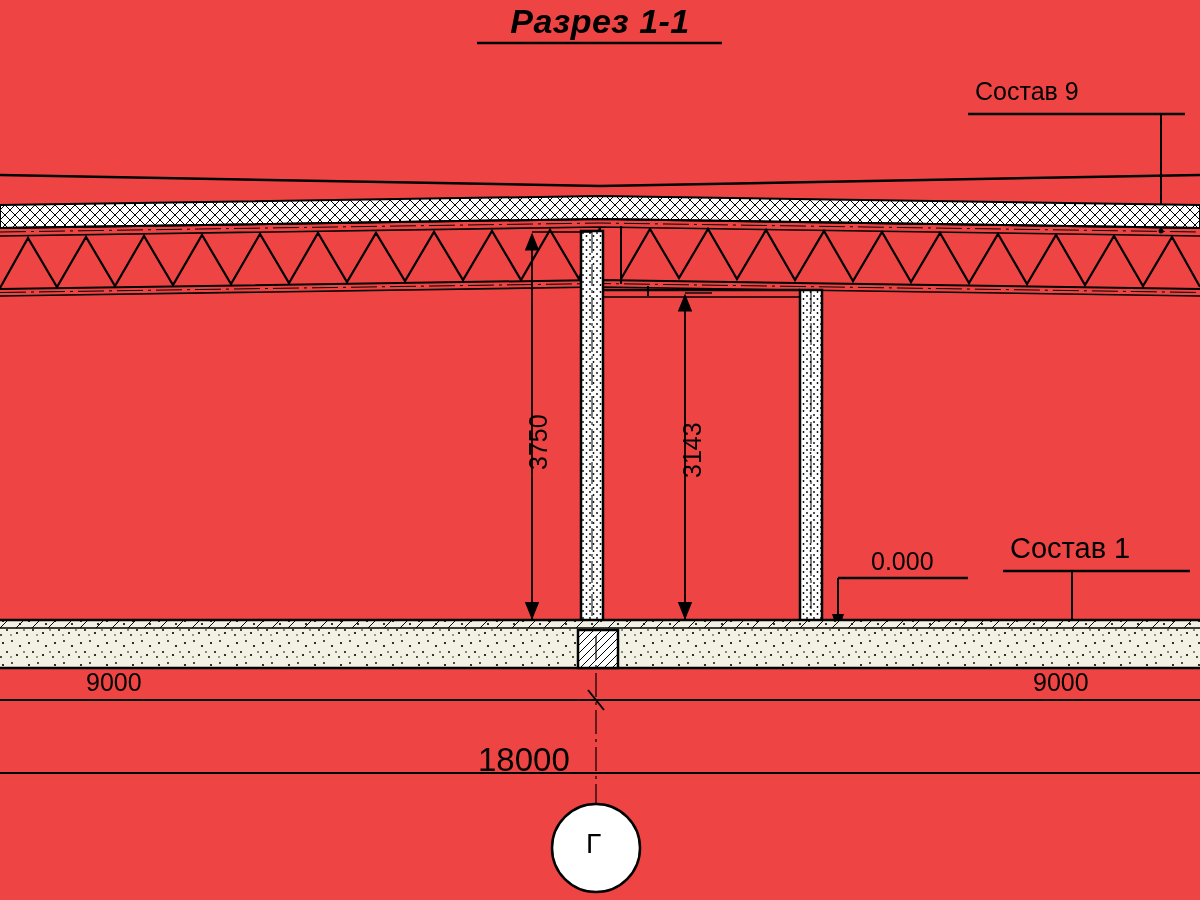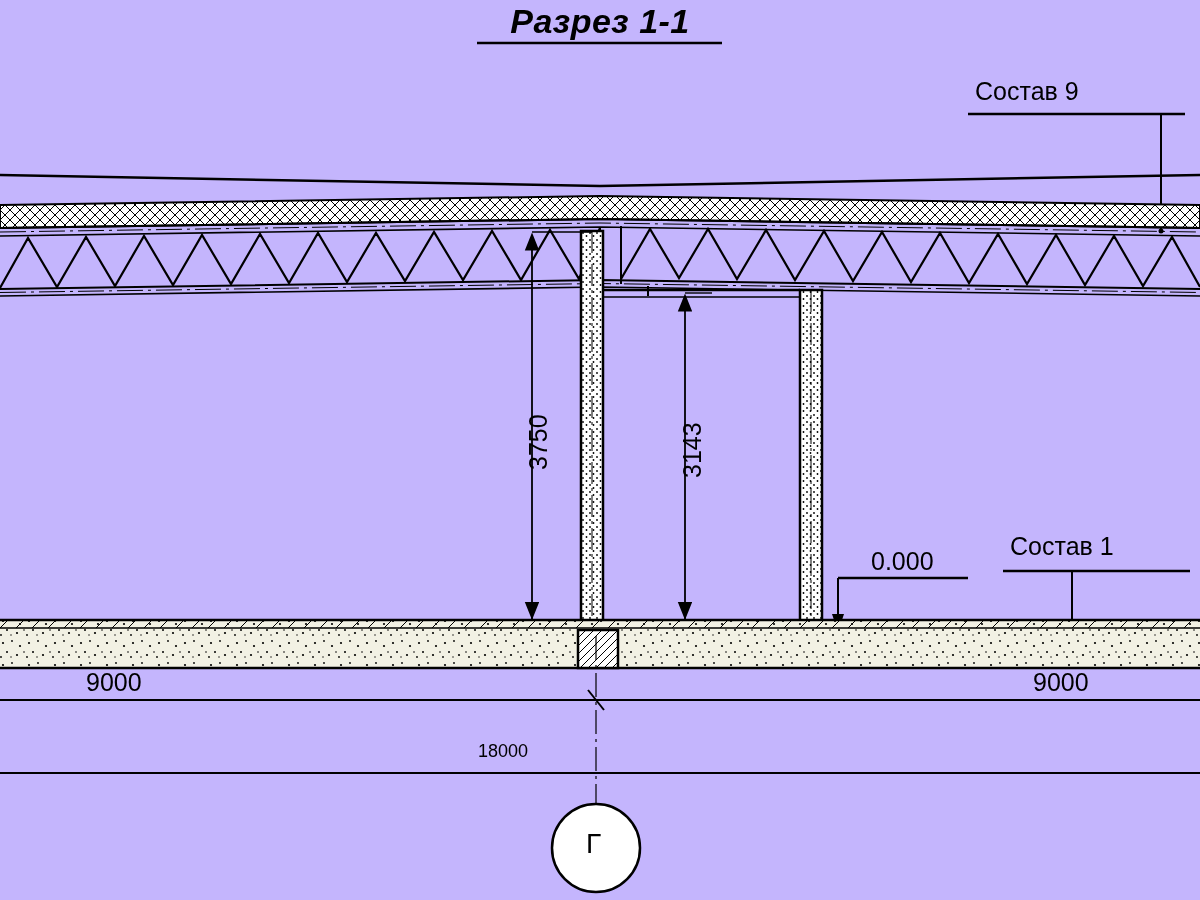--- a/index.html
+++ b/index.html
@@ -4,21 +4,21 @@
 <style>
   html, body {
     margin: 0;
     padding: 0;
     background: #ffffff;
   }
   #sheet {
     position: relative;
     width: 1200px;
     height: 900px;
-    background: #c4b5fd;
+    background: #ef4444;
     font-family: "Liberation Sans", sans-serif;
     color: #000000;
     overflow: hidden;
   }
   #drawing {
     position: absolute;
     left: 0;
     top: 0;
     width: 1200px;
     height: 900px;
@@ -42,21 +42,21 @@
   }
   
   #lbl-sostav2 {
     left: 975px;
     top: 77px;
     font-size: 25px;
   }
   #lbl-sostav1 {
     left: 1010px;
     top: 532px;
-    font-size: 25px;
+    font-size: 29px;
   }
   #lbl-level {
     left: 871px;
     top: 547px;
     font-size: 25px;
   }
   
   .vdim {
     font-size: 25px;
     transform: rotate(-90deg);
@@ -77,21 +77,21 @@
     font-size: 25px;
   }
   #dim-9000-right {
     left: 1033px;
     top: 668px;
     font-size: 25px;
   }
   #dim-18000 {
     left: 478px;
     top: 741px;
-    font-size: 18px;
+    font-size: 33px;
   }
   #axis-mark-label {
     left: 586px;
     top: 828px;
     font-size: 28px;
   }
 </style>
 </head>
 <body>
 

